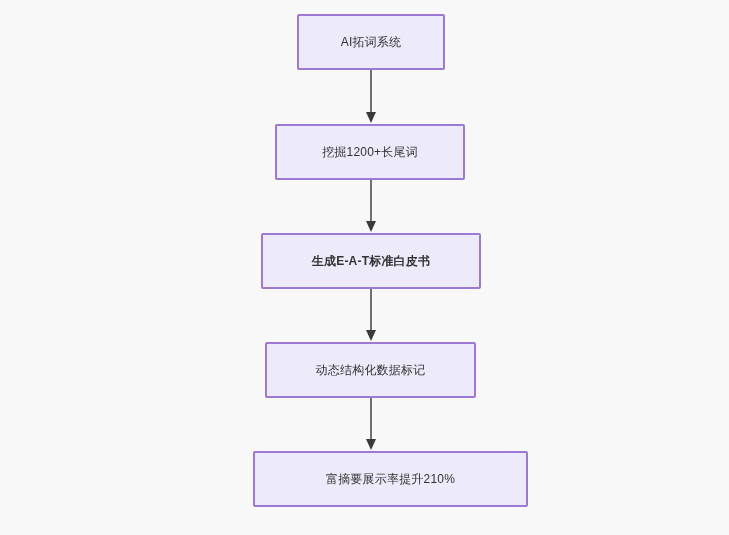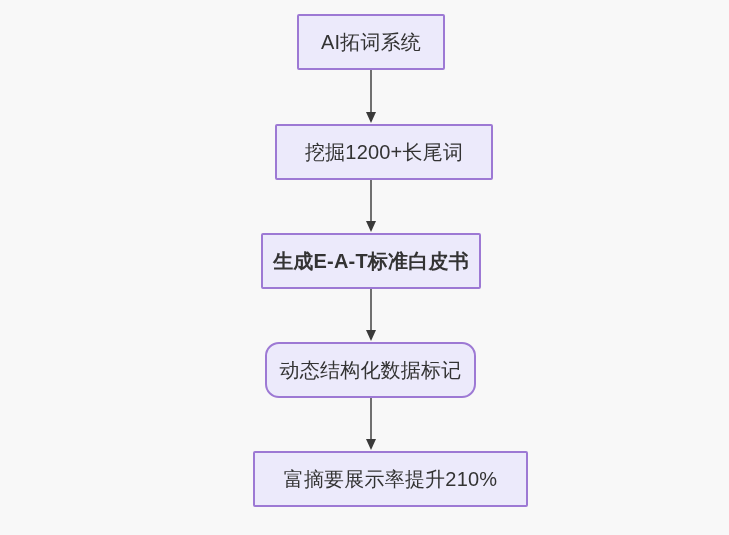--- a/index.html
+++ b/index.html
@@ -25,21 +25,21 @@
   .flow-node {
     position: absolute;
     box-sizing: border-box;
     background: #eceafb;
     border: 2px solid #9d79d4;
     border-radius: 2px;
     display: flex;
     align-items: center;
     justify-content: center;
     color: #333333;
-    font-size: 20px;
+    font-size: 12px;
     line-height: 1.2;
     letter-spacing: 0.2px;
     white-space: nowrap;
     user-select: none;
   }
 
   .flow-node .node-label {
     display: block;
     padding: 0 6px;
   }
@@ -63,39 +63,39 @@
 
   <div class="flow-node" style="left:297px; top:14px; width:148px; height:56px;">
     <span class="node-label">AI拓词系统</span>
   </div>
 
   <svg class="connector" style="left:362px; top:70px;" width="18" height="54" viewBox="0 0 18 54">
     <line class="conn-line" x1="9" y1="0" x2="9" y2="44"></line>
     <polygon class="conn-head" points="9,53 4,42 14,42"></polygon>
   </svg>
 
-  <div class="flow-node" style="left:275px; top:124px; width:218px; height:56px;align-items:center;">
+  <div class="flow-node" style="left:275px; top:124px; width:190px; height:56px;align-items:center;">
     <span class="node-label">挖掘1200+长尾词</span>
   </div>
 
   <svg class="connector" style="left:362px; top:180px;" width="18" height="53" viewBox="0 0 18 53">
     <line class="conn-line" x1="9" y1="0" x2="9" y2="43"></line>
     <polygon class="conn-head" points="9,52 4,41 14,41"></polygon>
   </svg>
 
   <div class="flow-node" style="left:261px; top:233px; width:220px; height:56px;font-weight:bold;">
     <span class="node-label">生成E-A-T标准白皮书</span>
   </div>
 
   <svg class="connector" style="left:362px; top:289px;" width="18" height="53" viewBox="0 0 18 53">
     <line class="conn-line" x1="9" y1="0" x2="9" y2="43"></line>
     <polygon class="conn-head" points="9,52 4,41 14,41"></polygon>
   </svg>
 
-  <div class="flow-node" style="left:265px; top:342px; width:211px; height:56px;border-radius:14px;">
+  <div class="flow-node" style="left:265px; top:342px; width:211px; height:56px;">
     <span class="node-label">动态结构化数据标记</span>
   </div>
 
   <svg class="connector" style="left:362px; top:398px;" width="18" height="53" viewBox="0 0 18 53">
     <line class="conn-line" x1="9" y1="0" x2="9" y2="43"></line>
     <polygon class="conn-head" points="9,52 4,41 14,41"></polygon>
   </svg>
 
   <div class="flow-node" style="left:253px; top:451px; width:275px; height:56px;">
     <span class="node-label">富摘要展示率提升210%</span>

